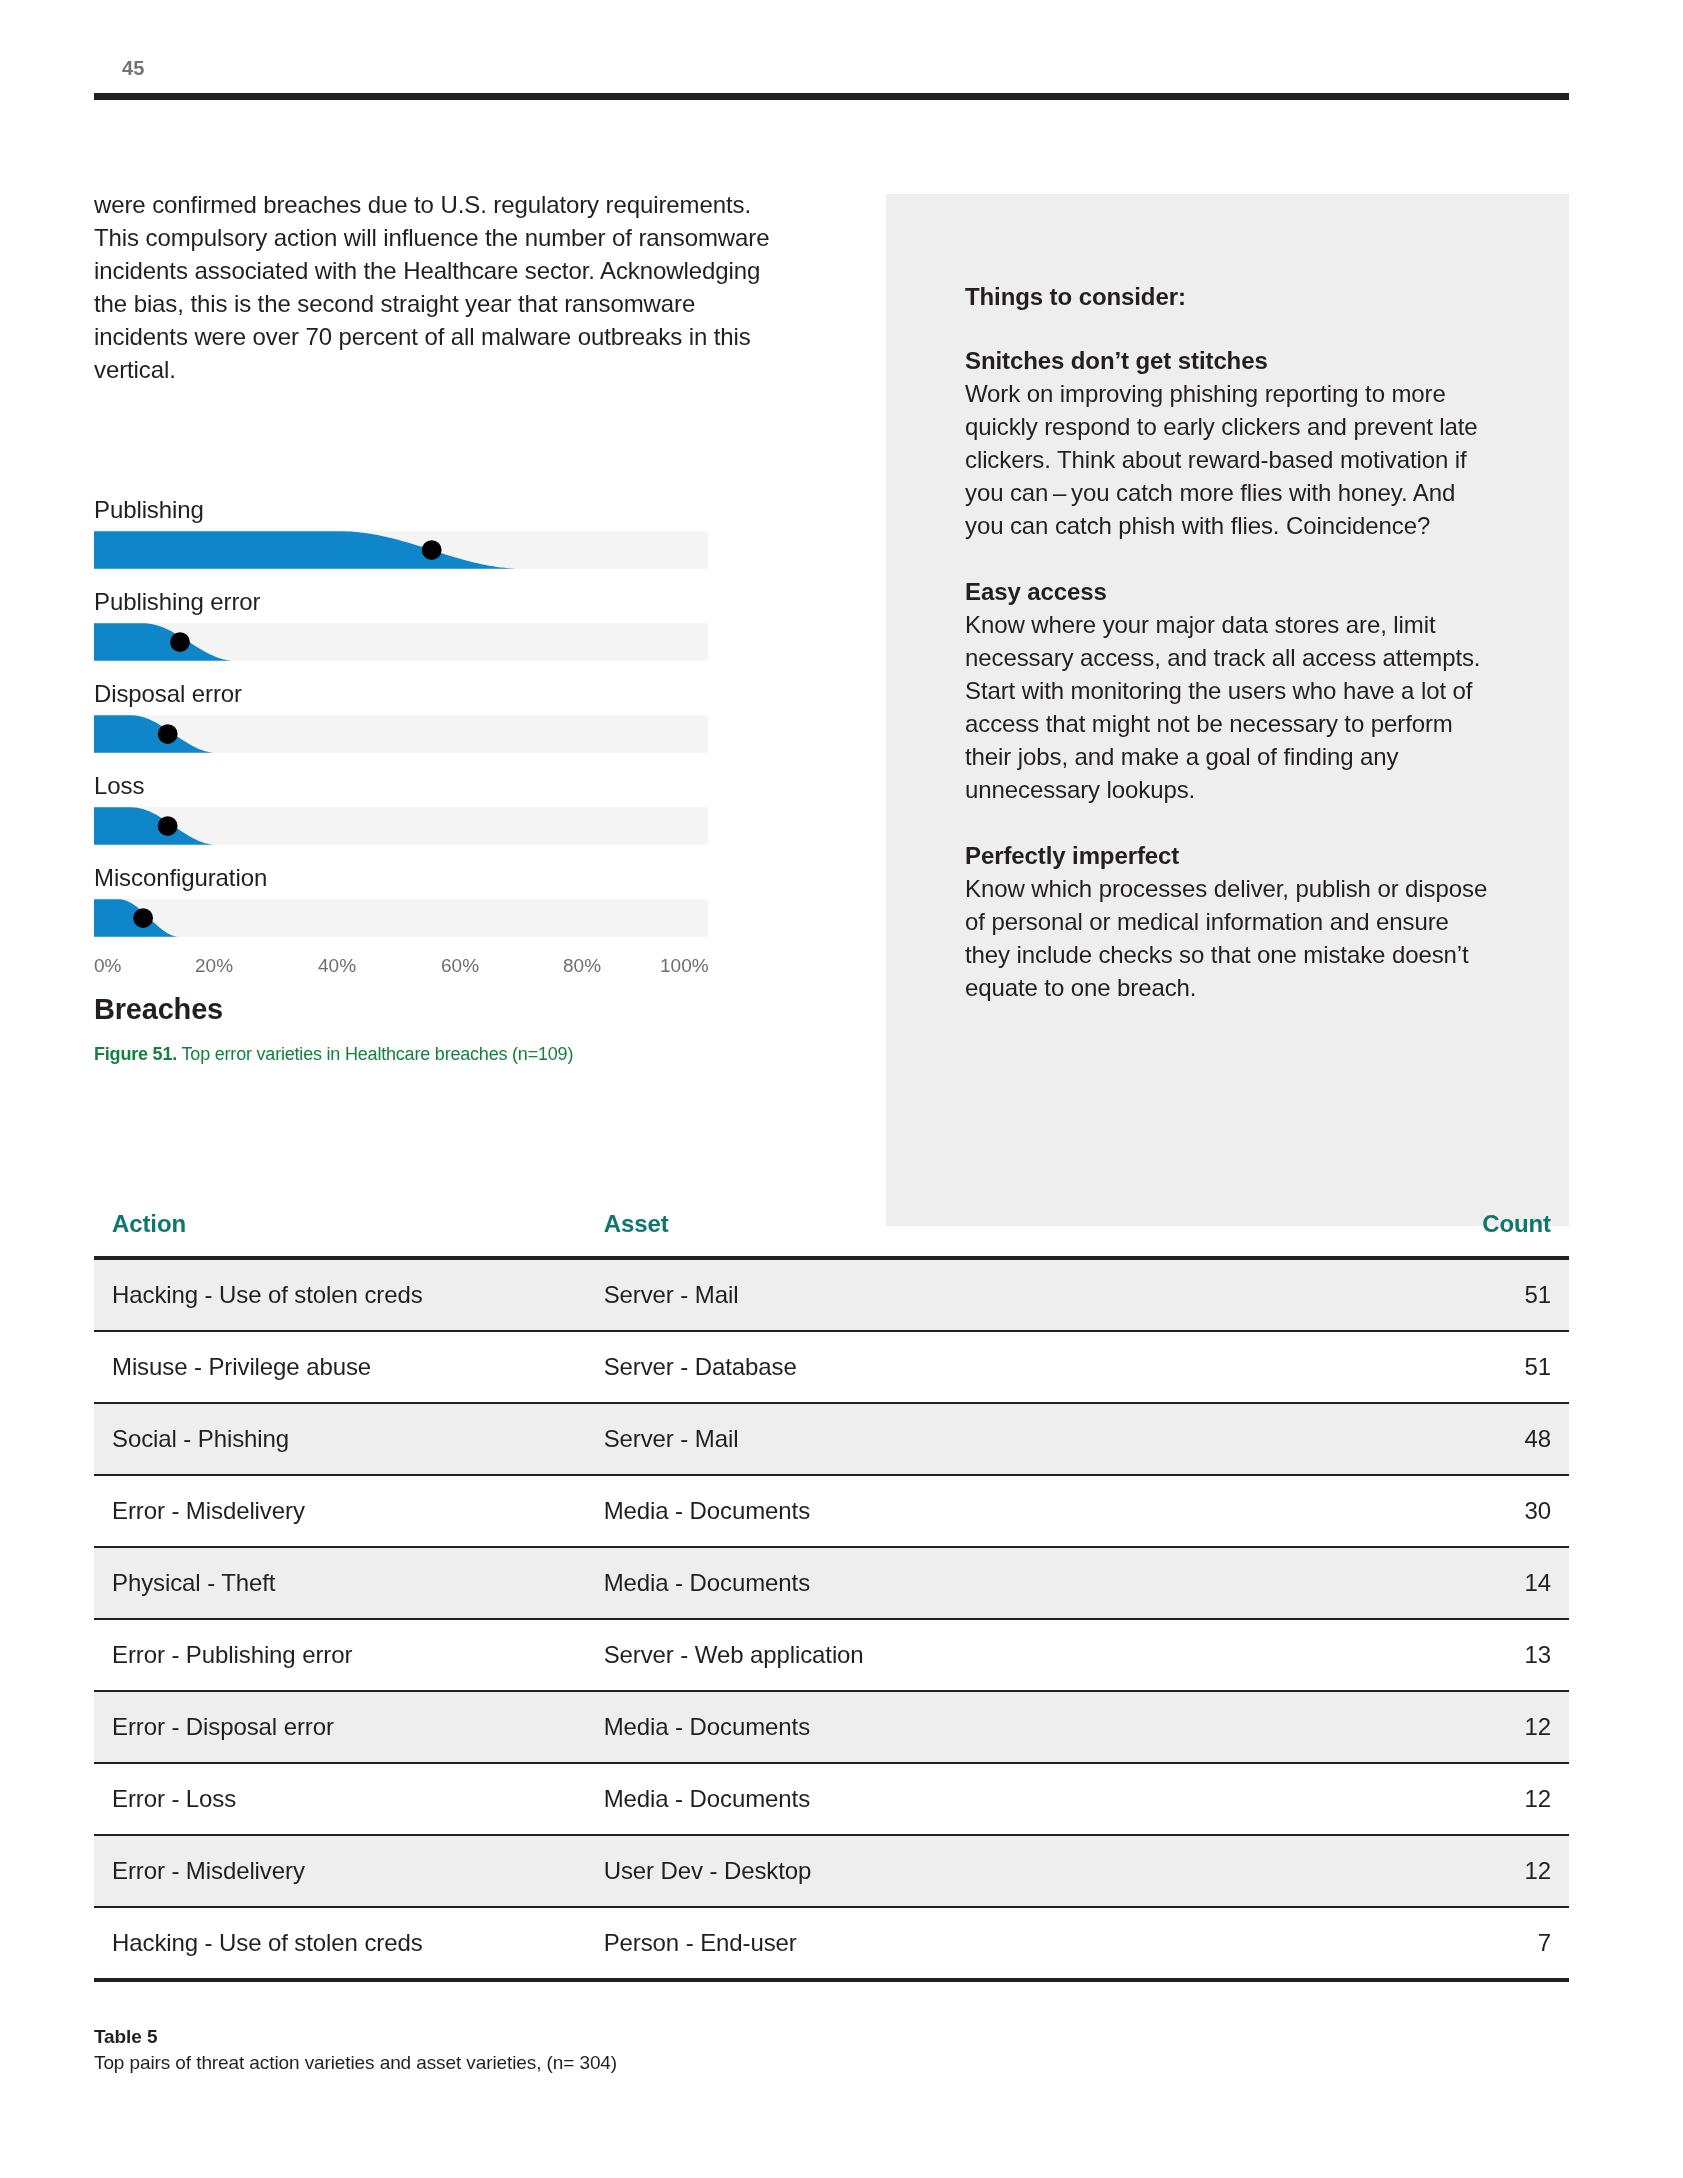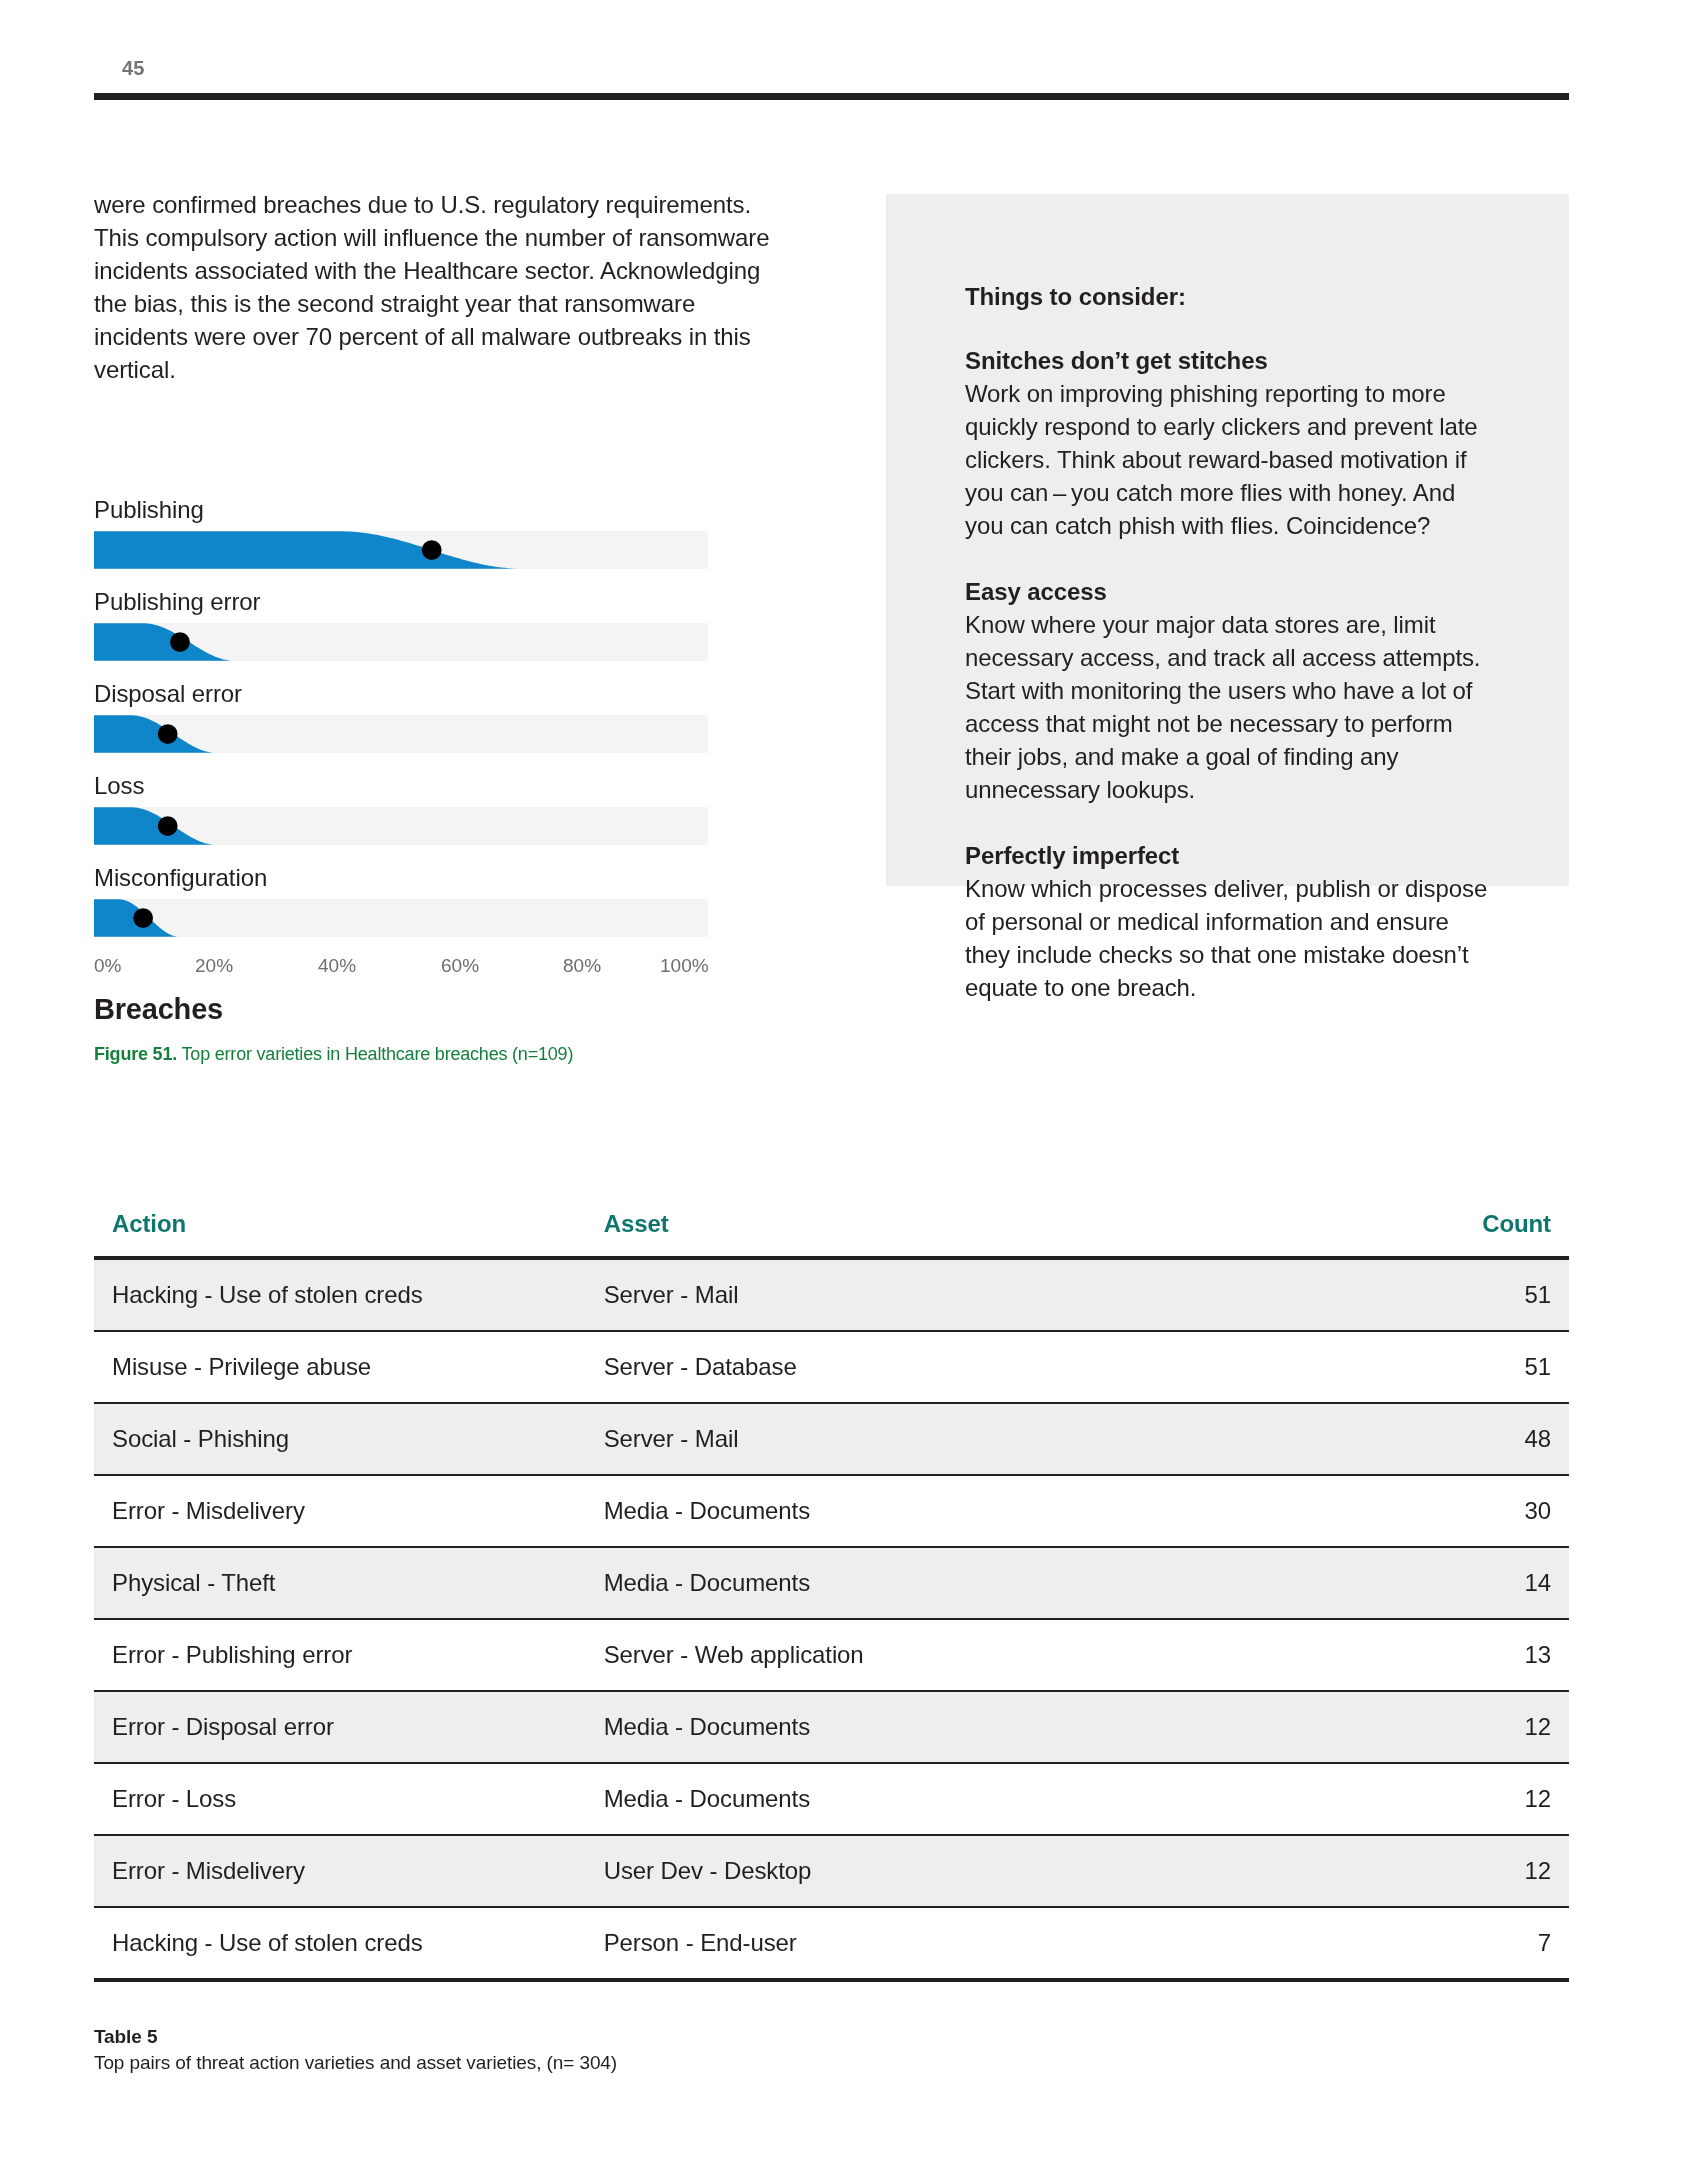--- a/index.html
+++ b/index.html
@@ -113,21 +113,21 @@
     letter-spacing: -0.2px;
   }
   .figure-caption b { font-weight: bold; }
 
   
   .sidebar {
     position: absolute;
     left: 886px;
     top: 194px;
     width: 683px;
-    height: 692px;
+    height: 1032px;
     background: #eeeeee;
     box-sizing: border-box;
   }
   .sidebar-inner {
     position: absolute;
     left: 79px;
     top: 89px;
     width: 525px;
   }
   .sidebar-title {

